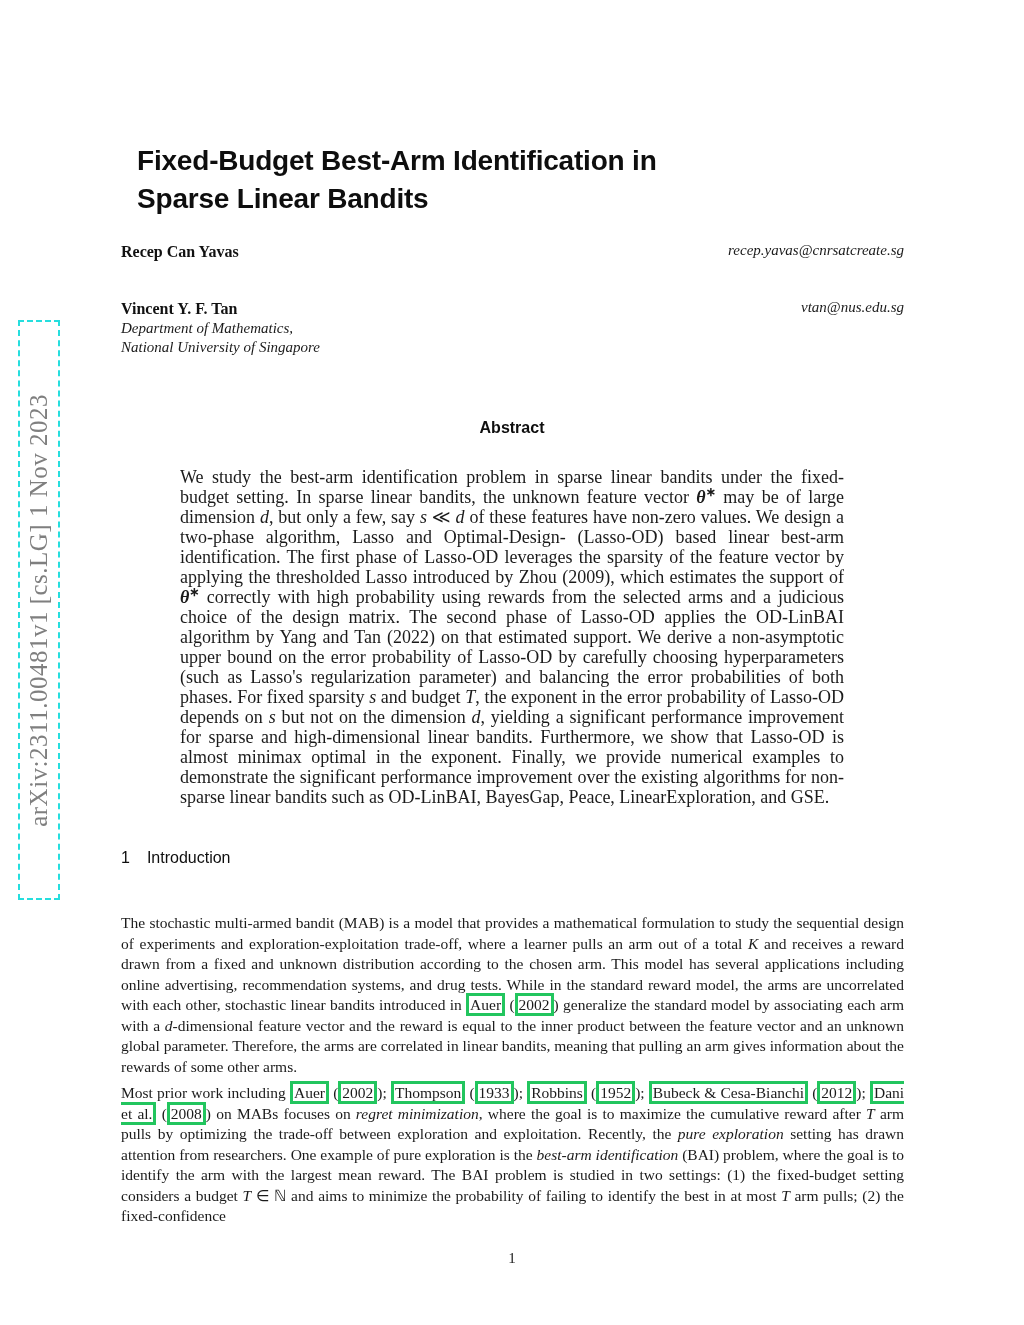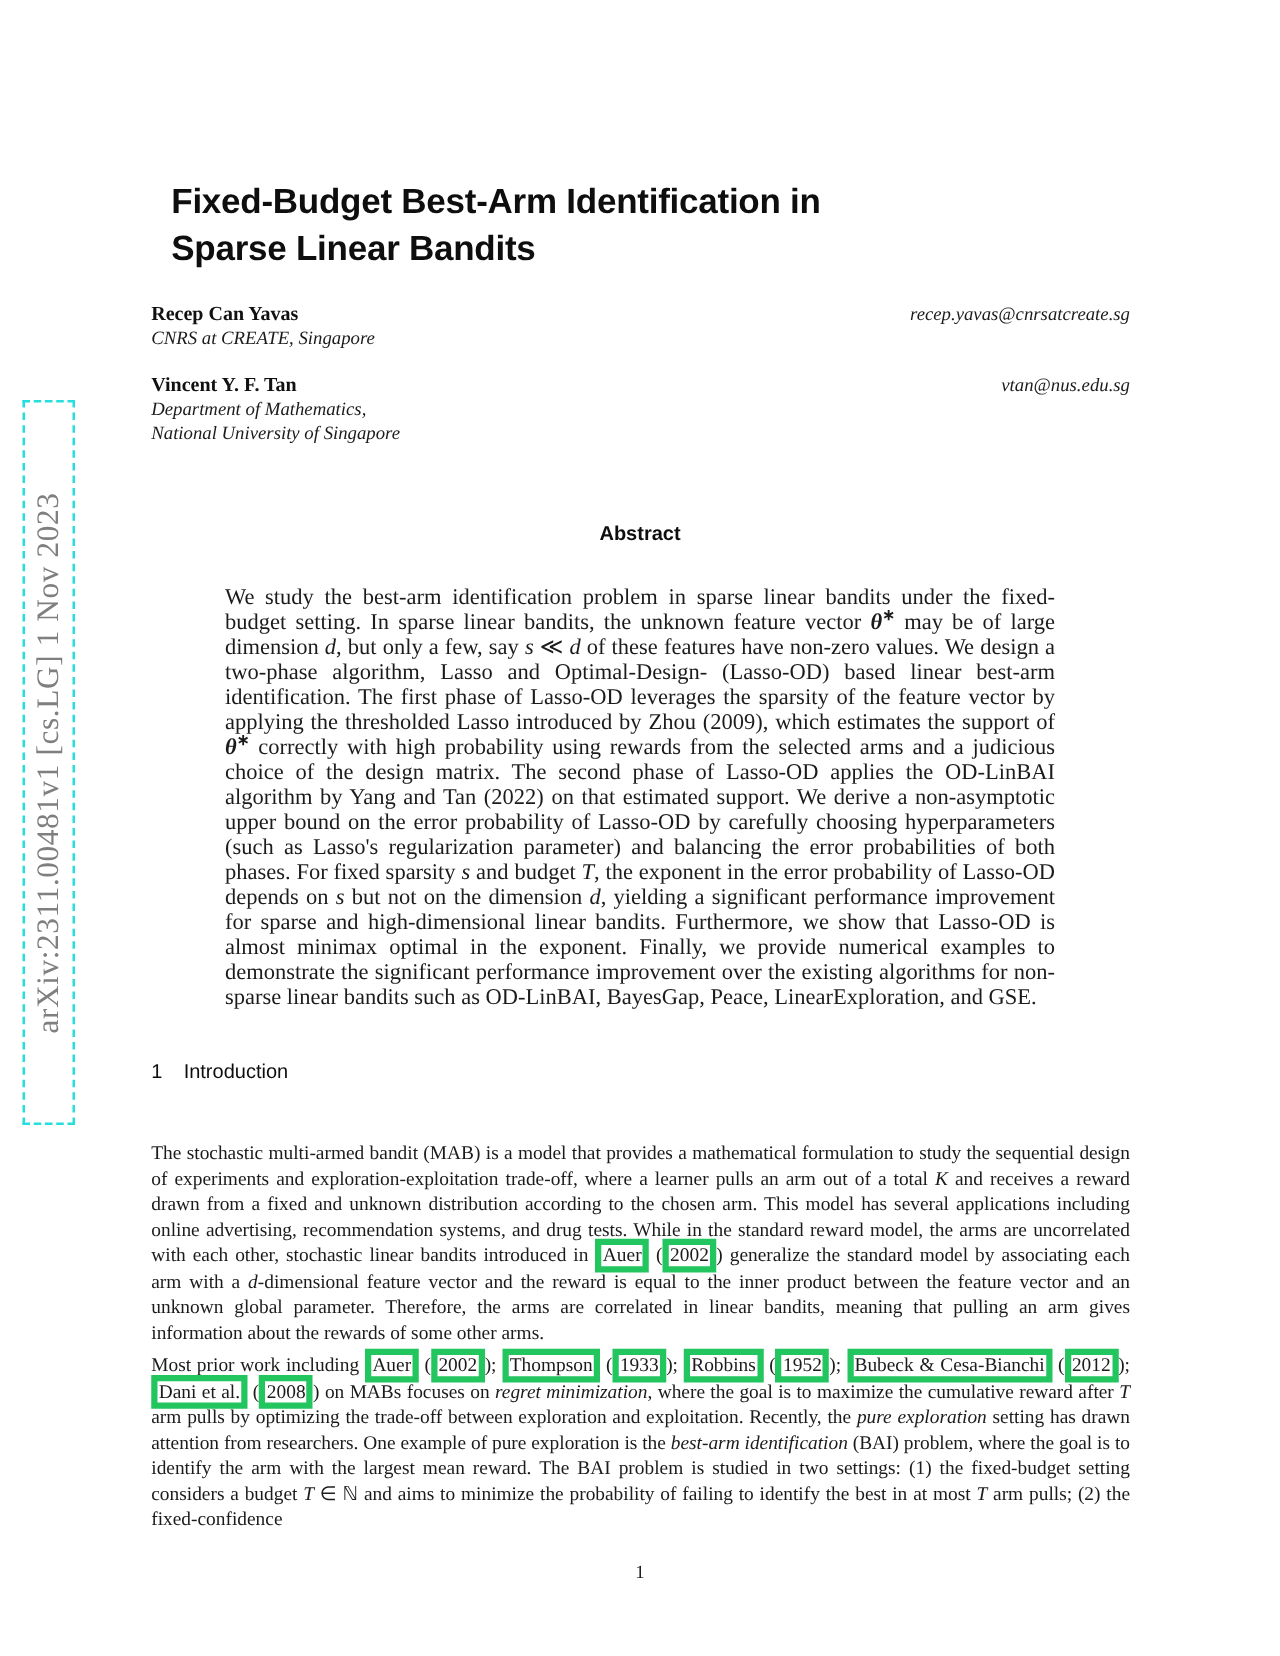--- a/index.html
+++ b/index.html
@@ -28,21 +28,21 @@
   }
   .paper-title{
     position:absolute;left:121px;top:126px;margin:16px;
     font-family:"Liberation Sans", sans-serif;
     font-weight:bold;font-size:28px;line-height:38px;
     color:#0e0e0e;letter-spacing:-0.2px;
   }
   .author-block{position:absolute;left:121px;width:783px;}
   .author-block.first{top:242px;}
   .author-block.second{top:299px;}
-  .author-row{display:flex;justify-content:space-between;align-items:center;}
+  .author-row{display:flex;justify-content:space-between;align-items:flex-start;}
   .author-name{font-weight:bold;font-size:16px;line-height:20px;color:#111;}
   .author-email{font-style:italic;font-size:15px;color:#1b1b1b;}
   .affil-line{font-style:italic;font-size:15px;line-height:18.5px;color:#1b1b1b;}
   .abstract-head{
     position:absolute;left:0;top:419px;width:1024px;margin:0;
     text-align:center;
     font-family:"Liberation Sans", sans-serif;
     font-weight:bold;font-size:16px;color:#0e0e0e;
   }
   .abstract-body{
@@ -65,42 +65,41 @@
   .para-2{top:1083px;}
   .page-number{
     position:absolute;left:0;top:1250px;width:1024px;
     text-align:center;font-size:15px;color:#1b1b1b;
   }
   .it{font-style:italic;}
   .math{font-style:italic;font-family:"Liberation Serif", serif;}
   .math.bold{font-weight:bold;}
   .math sup{font-size:68%;line-height:0;vertical-align:super;font-style:normal;}
   .cite{
-    border:5px solid #22c55e;
+    border:3px solid #22c55e;
     padding:0 1px;
   }
 </style>
 </head>
 <body>
 
 <div class="watermark-box">
   <div class="watermark-text">arXiv:2311.00481v1  [cs.LG]  1 Nov 2023</div>
 </div>
 
 <h1 class="paper-title">
   <div>Fixed-Budget Best-Arm Identification in</div>
   <div>Sparse Linear Bandits</div>
 </h1>
 
 <div class="author-block first">
   <div class="author-row">
     <span class="author-name">Recep Can Yavas</span>
     <span class="author-email">recep.yavas@cnrsatcreate.sg</span>
   </div>
-  <div class="affil-line">CNRS at CREATE, Singapore</div>
 </div>
 
 <div class="author-block second">
   <div class="author-row">
     <span class="author-name">Vincent Y. F. Tan</span>
     <span class="author-email">vtan@nus.edu.sg</span>
   </div>
   <div class="affil-line">Department of Mathematics,</div>
   <div class="affil-line">National University of Singapore</div>
 </div>

